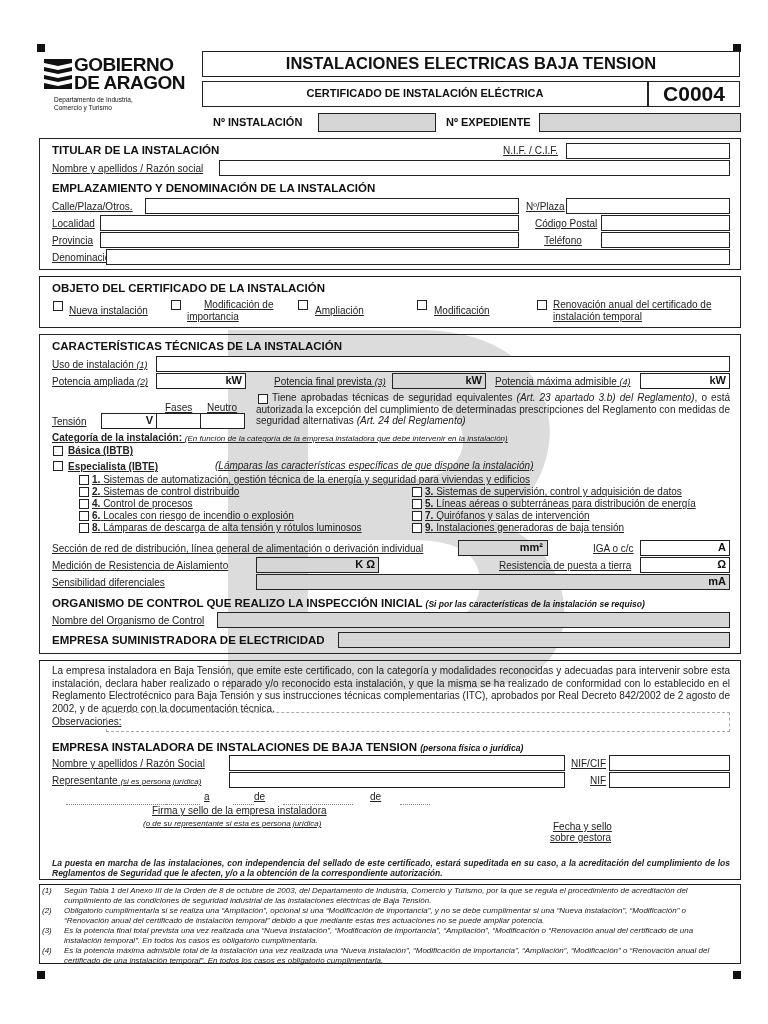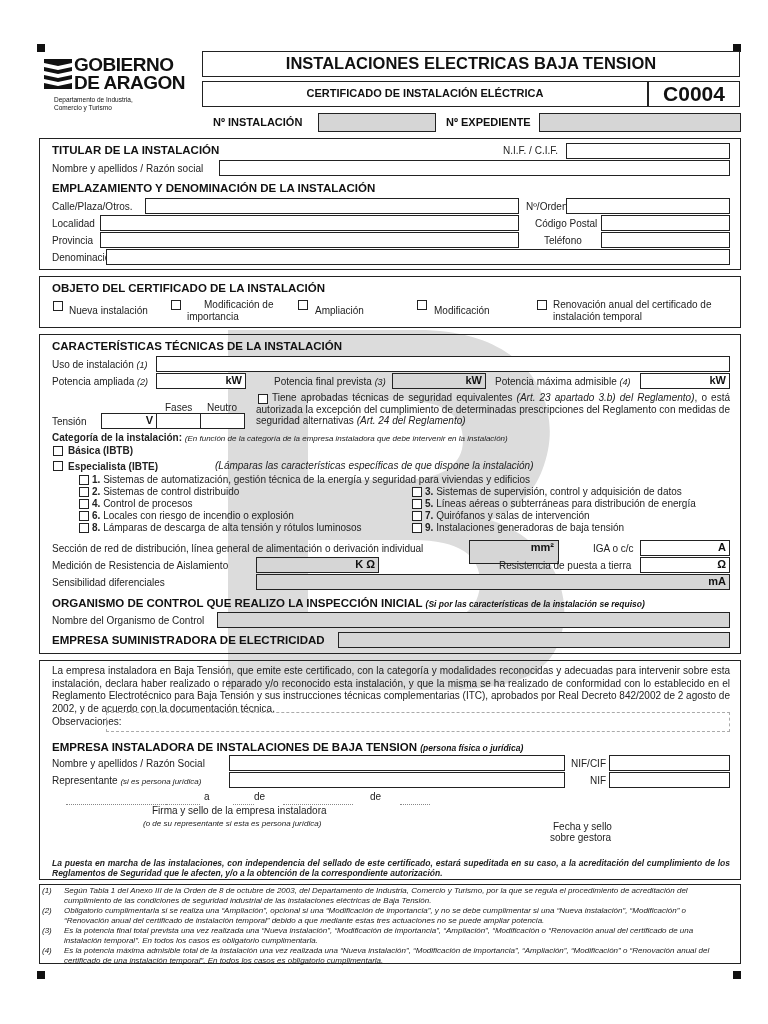--- a/index.html
+++ b/index.html
@@ -3,21 +3,21 @@
 <meta charset="utf-8">
 <style>
   * { box-sizing: border-box; margin: 0; padding: 0; }
   html, body { width: 768px; height: 1024px; background: #fff; overflow: hidden; }
   body { position: relative; font-family: "Liberation Sans", sans-serif; color: #111; font-size: 10px; }
   .abs { position: absolute; }
   .mark { position: absolute; width: 8px; height: 8px; background: #111; }
   .box { position: absolute; border: 1px solid #222; background: #fff; }
   .box.gray { background: #d6d6d6; }
   .section { position: absolute; border: 1.5px solid #222; background: transparent; }
-  .lbl { position: absolute; font-size: 10px; white-space: nowrap; color: #222; }
+  .lbl { position: absolute; font-size: 10px; white-space: nowrap; color: #222; text-decoration: underline; }
   .lbl i { font-style: italic; font-size: 9px; }
   .h { position: absolute; font-weight: bold; font-size: 11.5px; white-space: nowrap; color: #111; }
   .h i { font-style: italic; font-size: 8.5px; font-weight: bold; }
   .unit { position: absolute; right: 3px; top: 0; font-weight: bold; font-size: 11px; line-height: 13px; }
   .cb { position: absolute; width: 10px; height: 10px; border: 1px solid #222; background: #fff; }
   .wm { position: absolute; left: 228px; top: 330px; width: 340px; height: 360px; pointer-events: none; }
   .para { position: absolute; text-align: justify; font-size: 10px; line-height: 12.5px; color: #222; }
   .notes { position: absolute; font-style: italic; font-size: 8px; line-height: 10px; color: #222; }
   .notes .n { display: flex; }
   .notes .n .k { width: 22px; flex: none; }
@@ -63,21 +63,21 @@
 <div class="section" style="left:39px;top:138px;width:702px;height:132px"></div>
 <div class="h" style="left:52px;top:144px">TITULAR DE LA INSTALACIÓN</div>
 <div class="lbl" style="left:503px;top:145px">N.I.F. / C.I.F.</div>
 <div class="box" style="left:566px;top:143px;width:164px;height:16px"></div>
 <div class="lbl" style="left:52px;top:163px">Nombre y apellidos / Razón social</div>
 <div class="box" style="left:219px;top:160px;width:511px;height:16px"></div>
 
 <div class="h" style="left:52px;top:182px">EMPLAZAMIENTO Y DENOMINACIÓN DE LA INSTALACIÓN</div>
 <div class="lbl" style="left:52px;top:201px">Calle/Plaza/Otros.</div>
 <div class="box" style="left:145px;top:198px;width:374px;height:16px"></div>
-<div class="lbl" style="left:526px;top:201px">Nº/Orden</div>
+<div class="lbl" style="left:526px;top:201px">Nº/Plaza</div>
 <div class="box" style="left:566px;top:198px;width:164px;height:16px"></div>
 <div class="lbl" style="left:52px;top:218px">Localidad</div>
 <div class="box" style="left:100px;top:215px;width:419px;height:16px"></div>
 <div class="lbl" style="left:535px;top:218px">Código Postal</div>
 <div class="box" style="left:601px;top:215px;width:129px;height:16px"></div>
 <div class="lbl" style="left:52px;top:235px">Provincia</div>
 <div class="box" style="left:100px;top:232px;width:419px;height:16px"></div>
 <div class="lbl" style="left:544px;top:235px">Teléfono</div>
 <div class="box" style="left:601px;top:232px;width:129px;height:16px"></div>
 <div class="lbl" style="left:52px;top:252px">Denominación</div>
@@ -156,21 +156,21 @@
 <div class="cb" style="left:412px;top:487px"></div>
 <div class="lbl" style="left:425px;top:486px"><b>3.</b> <span>Sistemas de supervisión, control y adquisición de datos</span></div>
 <div class="cb" style="left:412px;top:499px"></div>
 <div class="lbl" style="left:425px;top:498px"><b>5.</b> <span>Líneas aéreas o subterráneas para distribución de energía</span></div>
 <div class="cb" style="left:412px;top:511px"></div>
 <div class="lbl" style="left:425px;top:510px"><b>7.</b> <span>Quirófanos y salas de intervención</span></div>
 <div class="cb" style="left:412px;top:523px"></div>
 <div class="lbl" style="left:425px;top:522px"><b>9.</b> <span>Instalaciones generadoras de baja tensión</span></div>
 
 <div class="lbl" style="left:52px;top:543px">Sección de red de distribución, línea general de alimentación o derivación individual</div>
-<div class="box gray" style="left:469px;top:540px;width:90px;height:24px;border-width:1.5px">
+<div class="box gray" style="left:458px;top:540px;width:90px;height:16px;border-width:1.5px">
     <span class="unit" style="right:4px">mm²</span>
   </div>
 <div class="lbl" style="left:593px;top:543px">IGA o c/c</div>
 <div class="box" style="left:640px;top:540px;width:90px;height:16px;border-width:1.5px">
     <span class="unit">A</span>
   </div>
 
 <div class="lbl" style="left:52px;top:560px">Medición de Resistencia de Aislamiento</div>
 <div class="box gray" style="left:256px;top:557px;width:123px;height:16px;border-width:1.5px">
     <span class="unit">K Ω</span>

